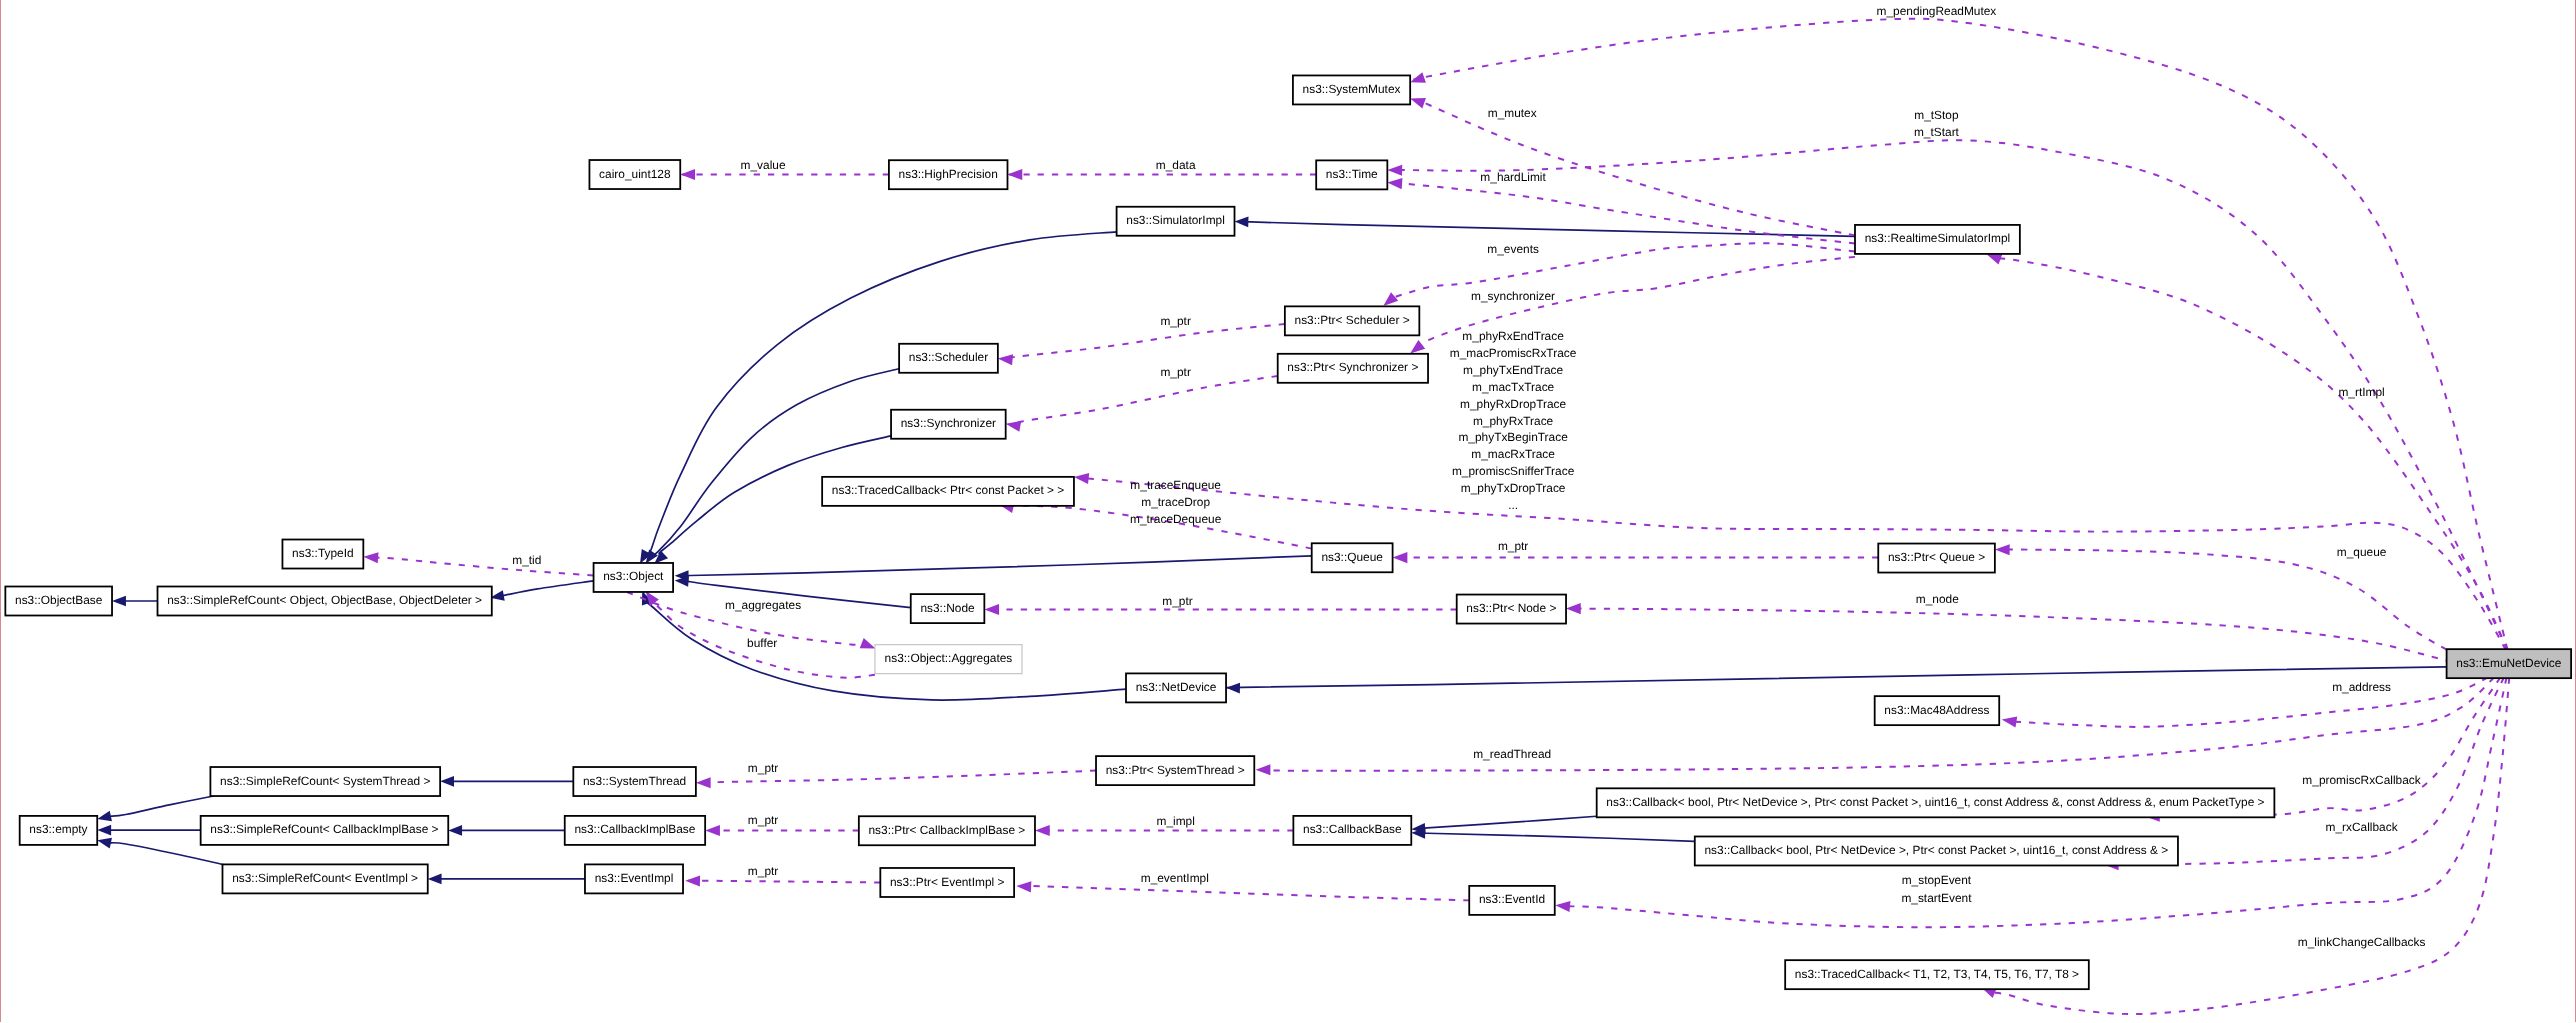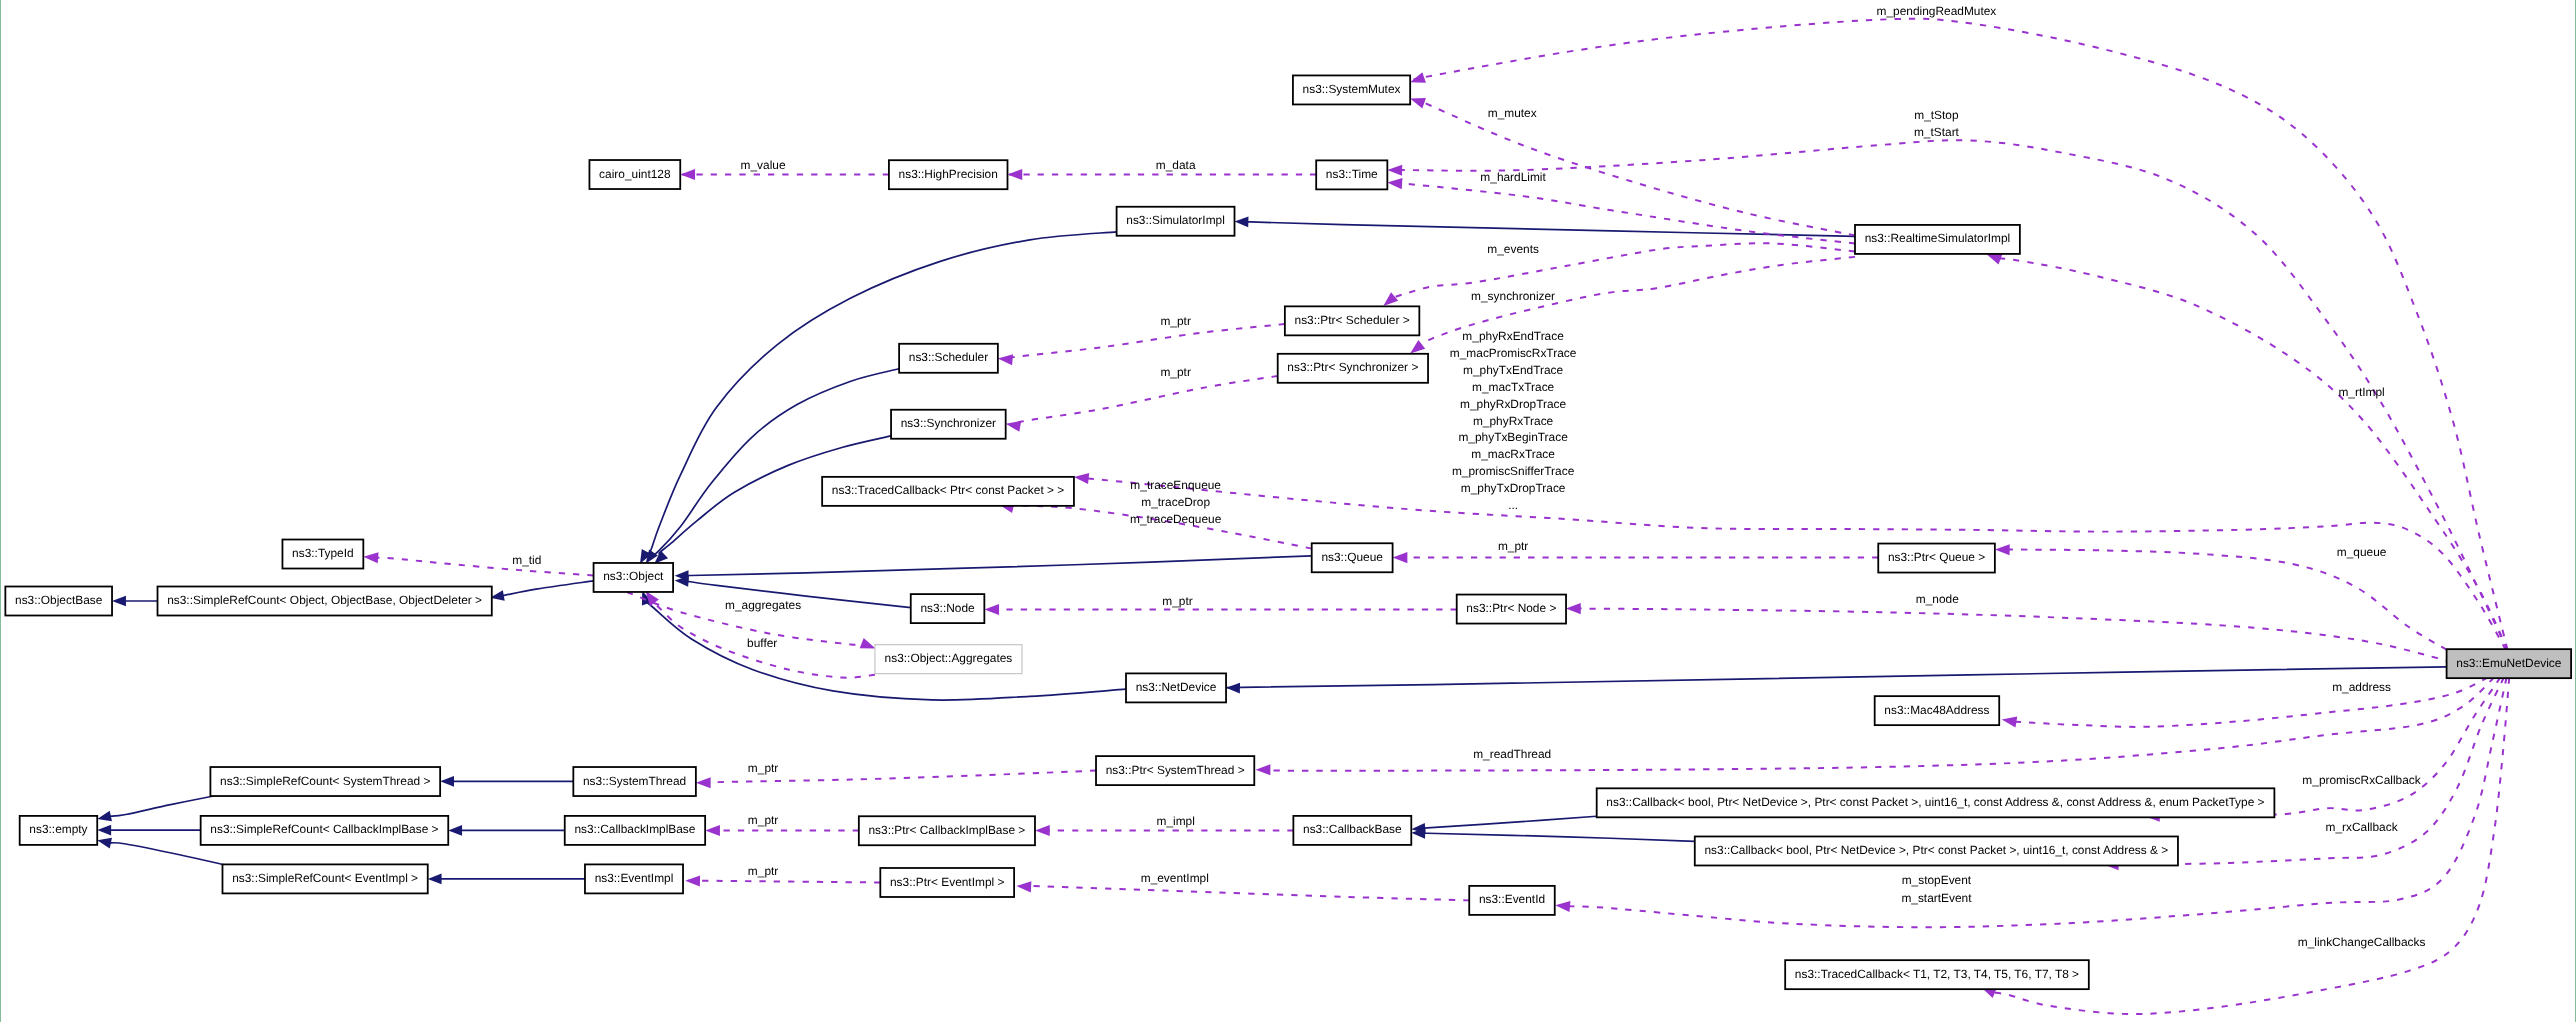--- a/index.html
+++ b/index.html
@@ -1,16 +1,16 @@
 <!DOCTYPE html>
 <html style="font-size:14.3px"><head>
 <meta charset="utf-8">
 <style>
 html,body{margin:0;padding:0;background:#fff;}
-#canvas{position:relative;width:2576px;height:1022px;background:#15803d;overflow:hidden;}
+#canvas{position:relative;width:2576px;height:1022px;background:#b91c1c;overflow:hidden;}
 svg{display:block;}
 text{font-family:"Liberation Sans",sans-serif;fill:#000;-webkit-font-smoothing:antialiased;text-rendering:geometricPrecision;}
 </style>
 </head>
 <body>
 
 <div id="canvas">
 <svg width="2576" height="1023" viewBox="0 0 2877 1143" xmlns="http://www.w3.org/2000/svg">
 <rect width="2877" height="1143" fill="#ffffff"></rect>
 <g>

